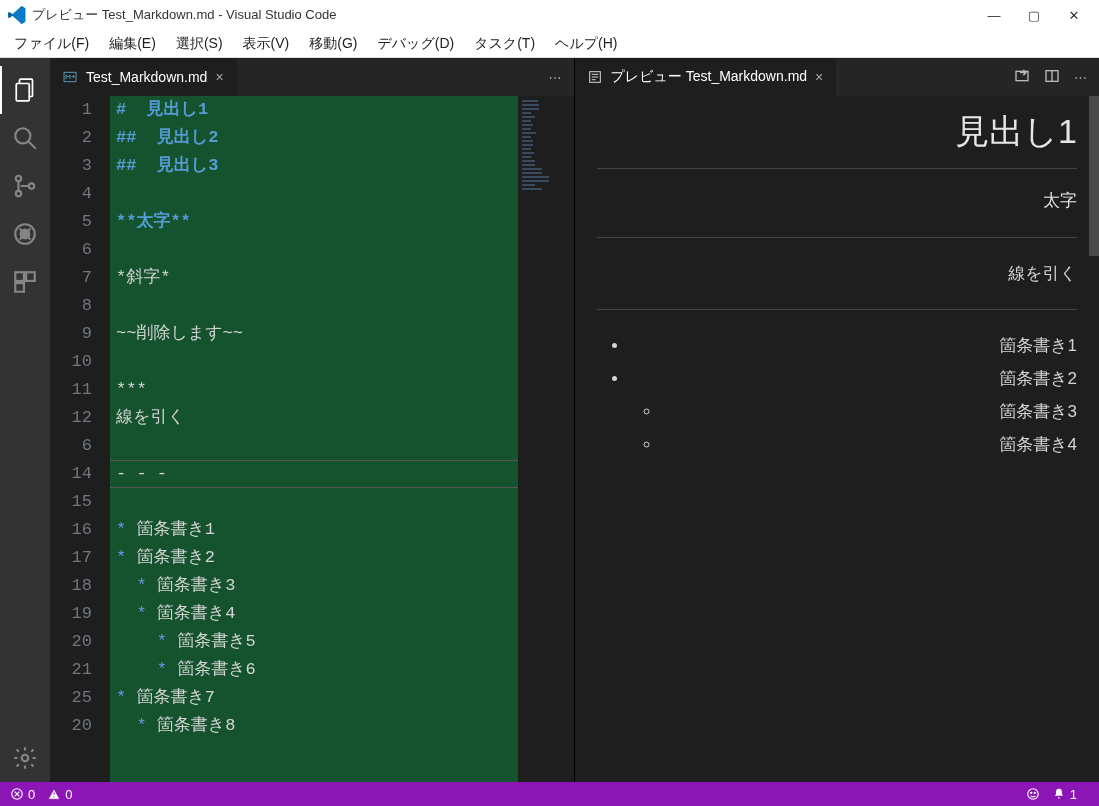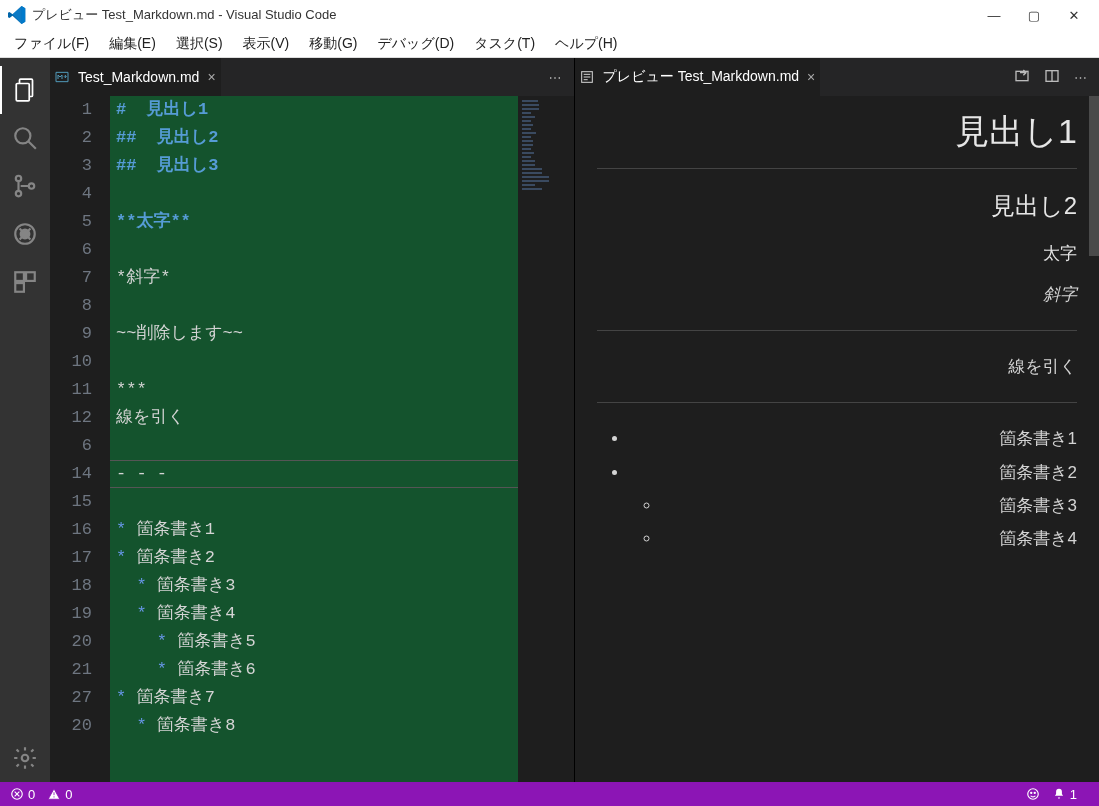--- a/index.html
+++ b/index.html
@@ -89,21 +89,21 @@
 .tabs {
   height: 38px;
   background: #252526;
   display: flex;
   align-items: stretch;
 }
 .tab {
   display: flex;
   align-items: center;
   gap: 8px;
-  padding: 0 4px;
+  padding: 0 12px;
   background: #2d2d2d;
   color: #ccc;
   font-size: 14px;
   border-right: 1px solid #1e1e1e;
   cursor: pointer;
 }
 .tab.active { background: #1e1e1e; color: #fff; }
 .tab .tab-icon { width: 16px; height: 16px; display: inline-flex; align-items: center; justify-content: center; }
 .tab .close { font-size: 14px; color: #aaa; }
 .tabs .tab-actions {
@@ -324,21 +324,21 @@
             <div class="ln">12</div>
             <div class="ln">6</div>
             <div class="ln">14</div>
             <div class="ln">15</div>
             <div class="ln">16</div>
             <div class="ln">17</div>
             <div class="ln">18</div>
             <div class="ln">19</div>
             <div class="ln">20</div>
             <div class="ln">21</div>
-            <div class="ln">27</div>
+            <div class="ln">25</div>
             <div class="ln">20</div>
           </div>
         <div class="code-lines" id="codelines"><div class="codeline"><span class="tok-heading"># &nbsp;見出し1</span></div><div class="codeline"><span class="tok-heading">## &nbsp;見出し2</span></div><div class="codeline"><span class="tok-heading">## &nbsp;見出し3</span></div><div class="codeline"></div><div class="codeline"><span class="tok-bold">**太字**</span></div><div class="codeline"></div><div class="codeline"><span class="tok-text">*斜字*</span></div><div class="codeline"></div><div class="codeline"><span class="tok-text">~~削除します~~</span></div><div class="codeline"></div><div class="codeline"><span class="tok-text">***</span></div><div class="codeline"><span class="tok-text">線を引く</span></div><div class="codeline"></div><div class="codeline"><span class="tok-text">- - -</span></div><div class="codeline"></div><div class="codeline"><span class="tok-mark">*</span> <span class="tok-text">箇条書き1</span></div><div class="codeline"><span class="tok-mark">*</span> <span class="tok-text">箇条書き2</span></div><div class="codeline">&nbsp;&nbsp;<span class="tok-mark">*</span> <span class="tok-text">箇条書き3</span></div><div class="codeline">&nbsp;&nbsp;<span class="tok-mark">*</span> <span class="tok-text">箇条書き4</span></div><div class="codeline">&nbsp;&nbsp;&nbsp;&nbsp;<span class="tok-mark">*</span> <span class="tok-text">箇条書き5</span></div><div class="codeline">&nbsp;&nbsp;&nbsp;&nbsp;<span class="tok-mark">*</span> <span class="tok-text">箇条書き6</span></div><div class="codeline"><span class="tok-mark">*</span> <span class="tok-text">箇条書き7</span></div><div class="codeline">&nbsp;&nbsp;<span class="tok-mark">*</span> <span class="tok-text">箇条書き8</span></div><div class="cursor-line" style="top: 364px;"></div></div>
         <div class="minimap">
           <div class="mm-lines" id="mmlines">
               <div class="mm-line" style="width: 34.4%;"></div>
               <div class="mm-line" style="width: 35.6%;"></div>
               <div class="mm-line" style="width: 35.6%;"></div>
               <div class="mm-line" style="width: 20%;"></div>
               <div class="mm-line" style="width: 27.2%;"></div>
@@ -390,23 +390,21 @@
             <svg width="16" height="16" viewBox="0 0 24 24" fill="none" stroke="currentColor" stroke-width="2">
                 <rect x="3" y="4" width="18" height="16"></rect>
                 <line x1="12" y1="4" x2="12" y2="20"></line>
               </svg>
           </span>
           <span>⋯</span>
         </div>
       </div>
       <div class="preview">
         <h1>見出し1</h1>
-        <h2>見出し2</h2>
         <div class="bold">太字</div>
-        <div class="italic">斜字</div>
         <hr>
         <div style="margin:14px 0">線を引く</div>
         <hr>
         <ul>
           <li>箇条書き1</li>
           <li>
             <span>箇条書き2</span>
             <ul>
               <li>箇条書き3</li>
               <li>箇条書き4</li>

